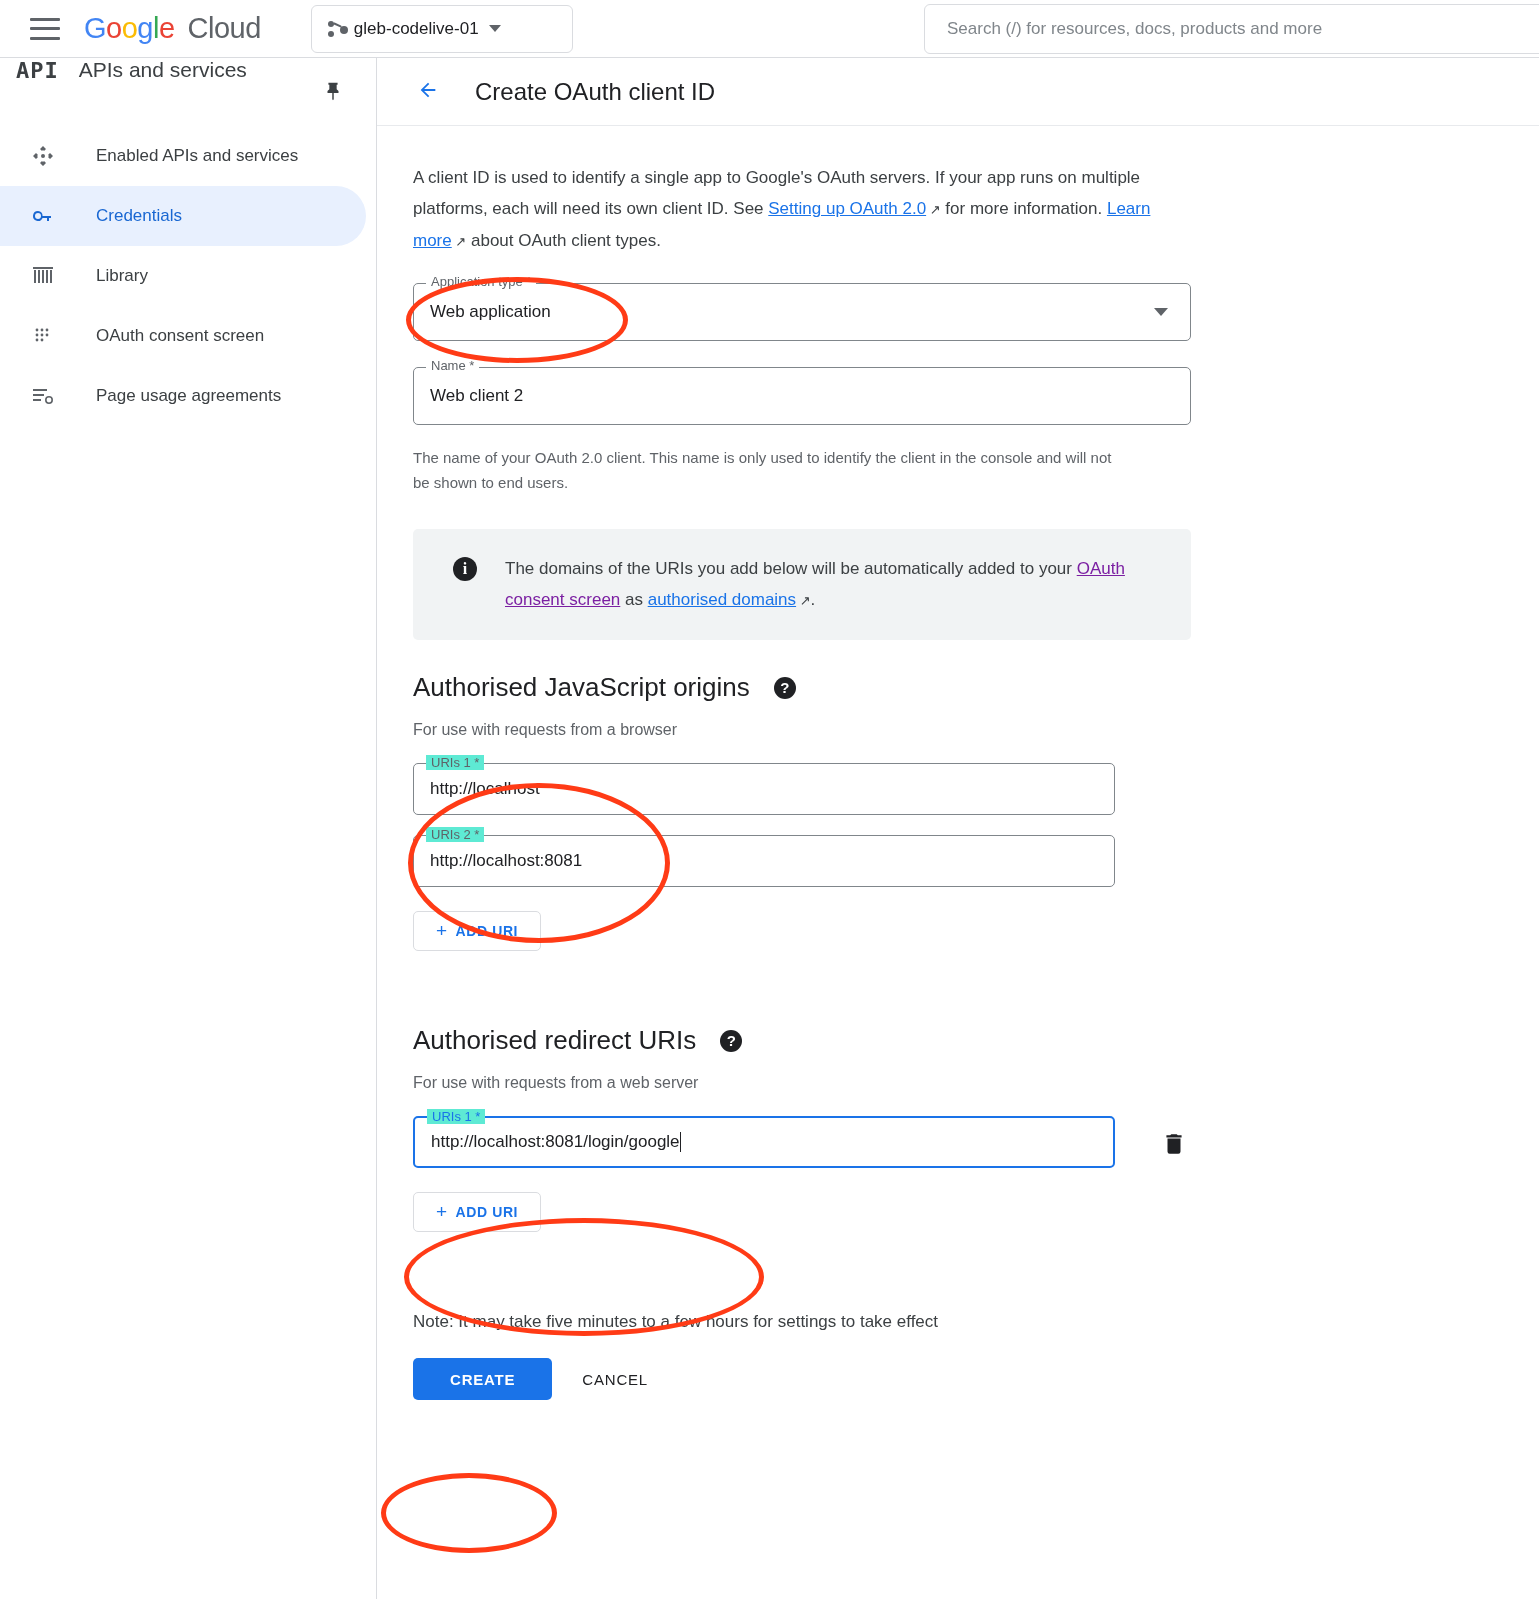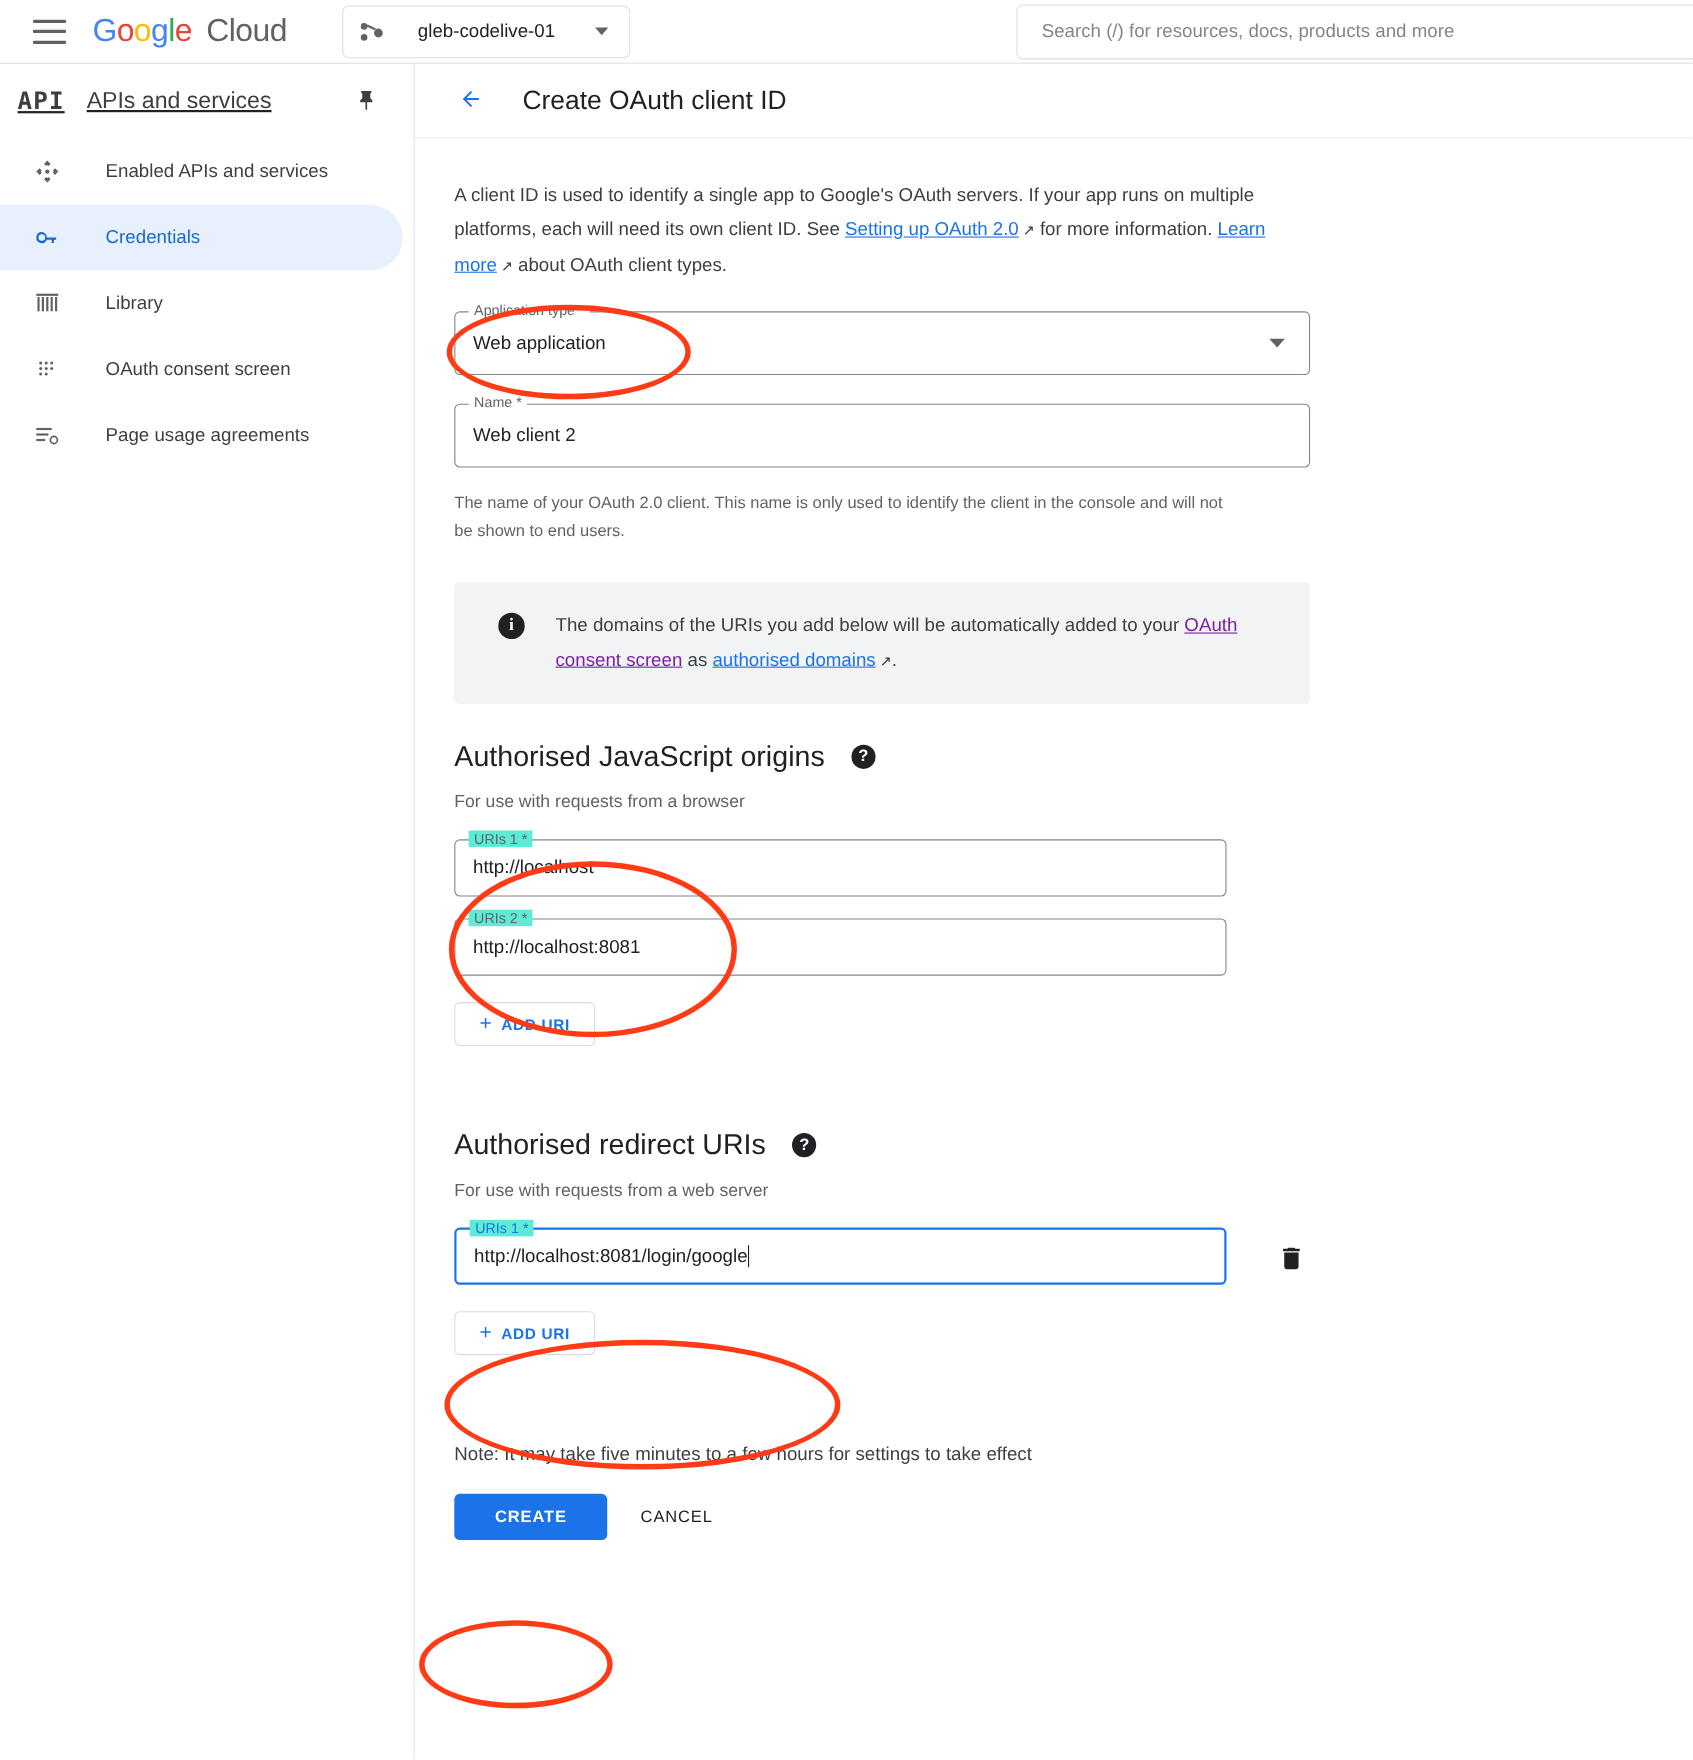--- a/index.html
+++ b/index.html
@@ -46,21 +46,21 @@
 
   .project-chip {
     margin-left: 50px;
     height: 48px;
     min-width: 262px;
     border: 1px solid #dadce0;
     border-radius: 6px;
     display: flex;
     align-items: center;
     padding: 0 16px;
-    gap: 30px;
+    gap: 4px;
     cursor: pointer;
     background: #fff;
   }
   .project-chip .dots { position: relative; width: 22px; height: 18px; flex: none; }
   .project-chip .dots i {
     position: absolute; background: #5f6368; border-radius: 50%;
     width: 6px; height: 6px;
   }
   .project-chip .dots i:nth-child(1) { left: 0; top: 1px; }
   .project-chip .dots i:nth-child(2) { left: 0; top: 11px; }
@@ -105,25 +105,24 @@
   
   .sidebar {
     width: 377px;
     border-right: 1px solid #dadce0;
     flex: none;
     background: #fff;
   }
   .side-header {
     height: 68px;
     display: flex;
-    align-items: center;
+    align-items: flex-start;
     padding-left: 16px;
     gap: 20px;
     position: relative;
-    text-decoration: underline;
   }
   .api-badge {
     font-family: "DejaVu Sans Mono", monospace;
     font-weight: bold;
     font-size: 22px;
     letter-spacing: 1px;
     color: #3c4043;
   }
   .side-title { font-size: 21px; color: #3c4043; }
   .pin-icon { position: absolute; right: 32px; top: 22px; }

